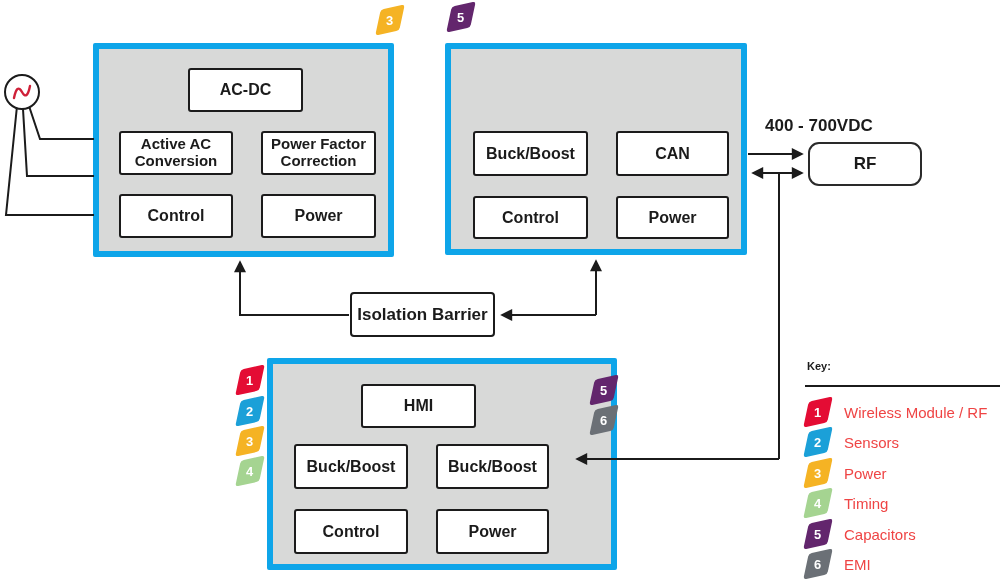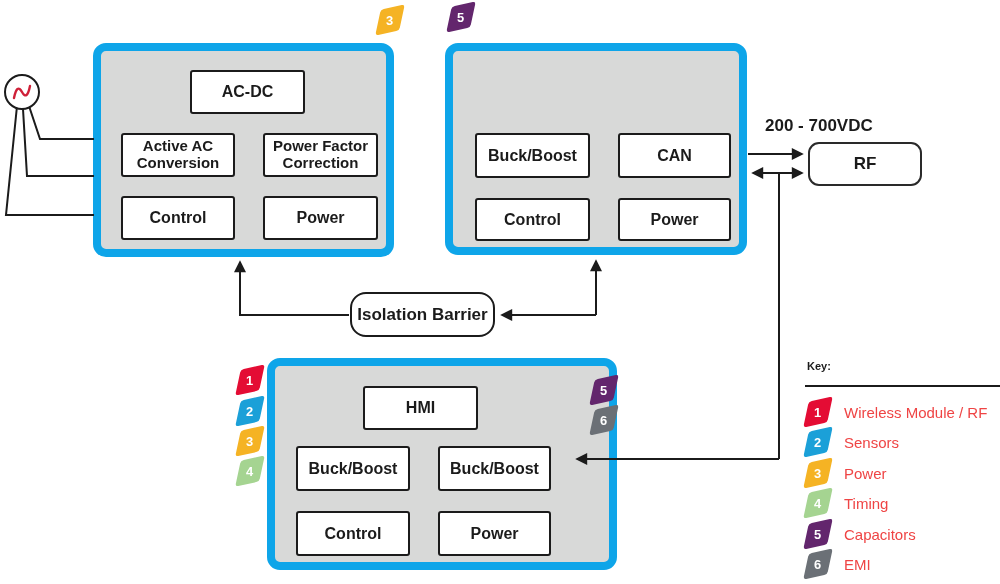--- a/index.html
+++ b/index.html
@@ -1,21 +1,21 @@
 <!DOCTYPE html>
 <html><head>
 <meta charset="utf-8">
 <style>
   html,body{margin:0;padding:0;background:#ffffff;}
   #canvas{
     position:relative;width:1000px;height:584px;background:#ffffff;overflow:hidden;
     font-family:"Liberation Sans",sans-serif;color:#1b1b1b;
   }
   .panel{
-    position:absolute;background:#d8d9d8;border:8px solid #0ea5e9;border-radius:13px;
+    position:absolute;background:#d8d9d8;border:6px solid #0ea5e9;border-radius:2px;
     box-sizing:border-box;
     text-decoration:underline;
   }
   .cell{
     position:absolute;background:#ffffff;border:2px solid #1b1b1b;border-radius:3px;
     box-sizing:border-box;display:flex;align-items:center;justify-content:center;
     text-align:center;font-weight:bold;font-size:16px;line-height:1.12;padding:2px;
   }
   .badge{
     position:absolute;width:24px;height:26px;border-radius:3px;
@@ -23,21 +23,21 @@
     z-index:4;
   }
   .badge span{
     transform:skew(12deg,12deg);color:#ffffff;font-weight:bold;font-size:13.5px;
   }
   .c1{background:#e40c34}.c2{background:#1ba0d8}.c3{background:#f5b324}
   .c4{background:#a5d491}.c5{background:#63266d}.c6{background:#6b7076}
   .floating-label{position:absolute;font-weight:bold;font-size:17px;}
   #isolation-box{
     position:absolute;left:350px;top:292px;width:145px;height:45px;background:#fff;
-    border:2px solid #1b1b1b;border-radius:16px;box-sizing:border-box;
+    border:2px solid #1b1b1b;border-radius:4px;box-sizing:border-box;
     display:flex;align-items:center;justify-content:center;font-weight:bold;font-size:17px;
   }
   #rf-box{
     position:absolute;left:808px;top:142px;width:114px;height:44px;background:#fff;
     border:2px solid #2a2a2a;border-radius:11px;box-sizing:border-box;
     display:flex;align-items:center;justify-content:center;font-weight:bold;font-size:17px;
   }
   #key-title{position:absolute;left:807px;top:360px;font-weight:bold;font-size:11px;}
   #key-rule{position:absolute;left:805px;top:385px;width:195px;height:2px;background:#1b1b1b;}
   .key-item{position:absolute;left:806px;height:30px;display:flex;align-items:center;gap:14px;}
@@ -127,21 +127,21 @@
     <span>6</span>
     </div>
 
   <div id="isolation-box">
     <span>Isolation Barrier</span>
   </div>
 
   <div id="rf-box">
     <span>RF</span>
   </div>
-  <div class="floating-label" style="left:765px;top:116px;">200 - 700VDC</div>
+  <div class="floating-label" style="left:765px;top:116px;">400 - 700VDC</div>
 
   <div id="key-title">Key:</div>
   <div id="key-rule"></div>
 
   <div class="key-item" style="top:397px;">
     <div class="badge c1">
       <span>1</span>
       </div>
     <span class="key-label">Wireless Module / RF</span>
   </div>

